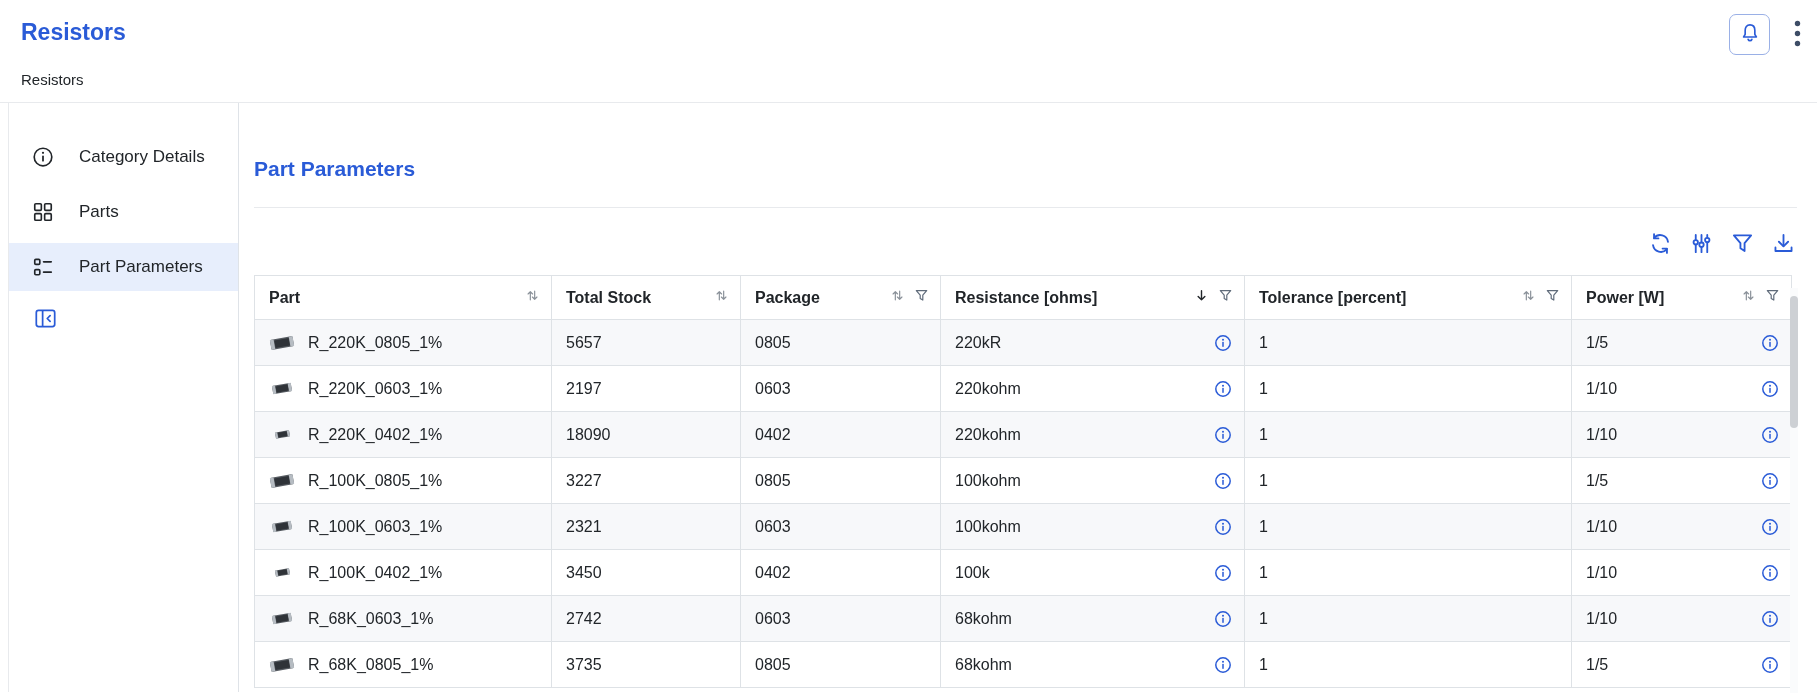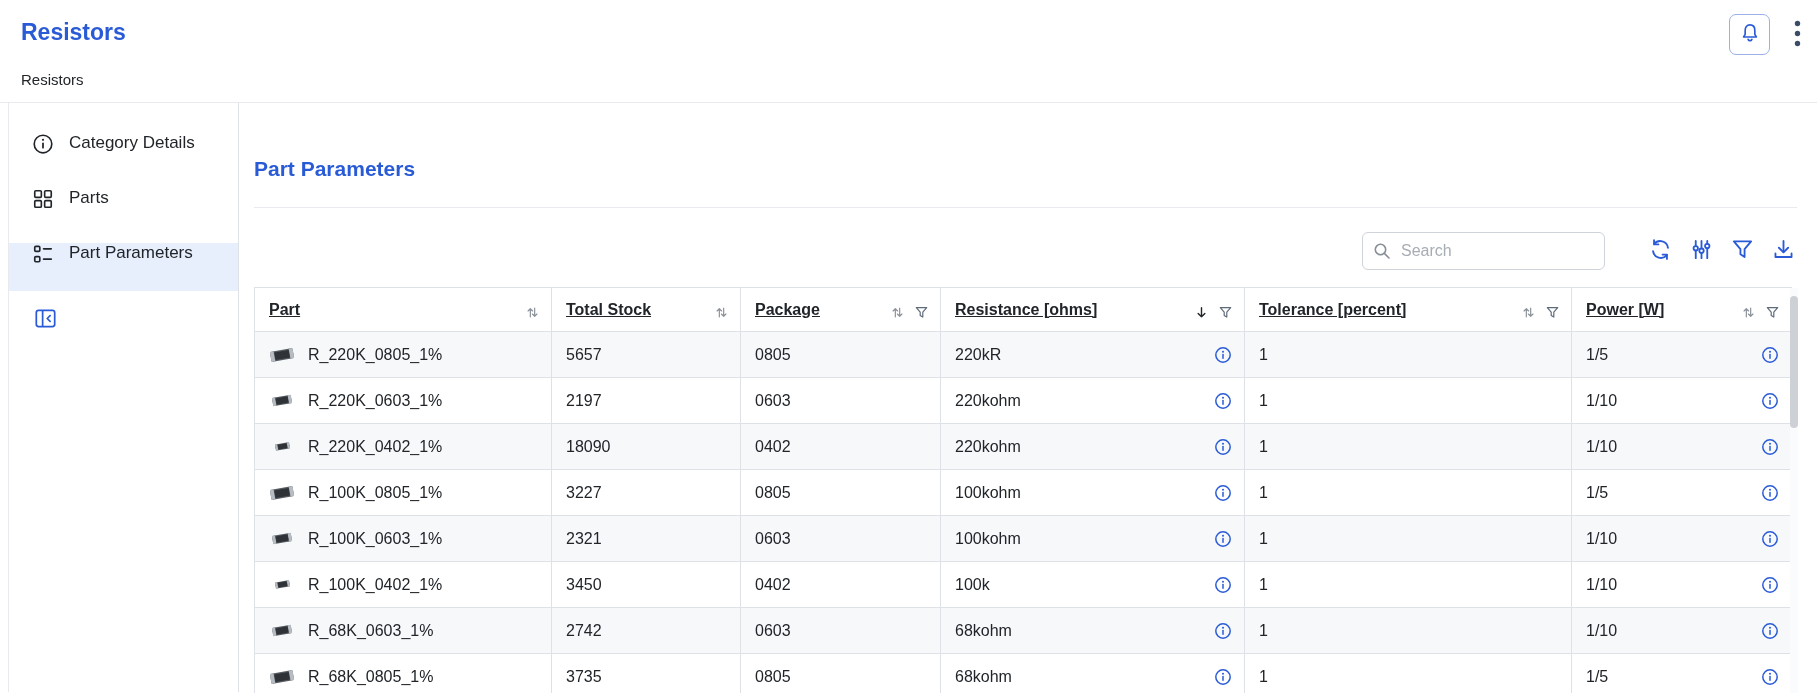--- a/index.html
+++ b/index.html
@@ -16,41 +16,41 @@
   
   .topbar{height:103px;border-bottom:1px solid var(--line);padding:20px 0 12px 21px;position:relative;background:#fff;}
   .page-title{color:var(--accent);font-size:23px;font-weight:700;line-height:1.1;}
   .breadcrumb{margin-top:26px;font-size:15px;color:#212529;}
   .top-actions{position:absolute;top:14px;right:14px;display:flex;align-items:center;gap:22px;}
   .bell-btn{width:41px;height:41px;border:1px solid #9ab0e6;border-radius:7px;background:#fff;display:flex;align-items:center;justify-content:center;cursor:pointer;}
   .kebab-btn{background:none;border:none;cursor:pointer;display:flex;padding:2px;}
   
   .layout{display:flex;height:589px;margin-left:8px;border-left:1px solid var(--line);}
   .sidebar{width:230px;border-right:1px solid #dfe3e8;padding-top:30px;flex:none;}
-  .side-item{display:flex;gap:15px;height:48px;padding-left:23px;font-size:17px;cursor:pointer;margin-bottom:7px;}
+  .side-item{display:flex;align-items:center;gap:25px;height:48px;padding-left:23px;font-size:17px;cursor:pointer;margin-bottom:7px;}
   .side-item.selected{background:#e7eefc;}
   .side-item .icon{width:22px;height:22px;flex:none;display:flex;align-items:center;justify-content:center;}
   .collapse-btn{margin:16px 0 0 25px;background:none;border:none;cursor:pointer;display:flex;}
   
   .content{flex:1;padding-left:15px;position:relative;}
   .section-title{color:var(--accent);font-size:21px;font-weight:700;margin-top:54px;line-height:1.15;}
   .section-divider{border-bottom:1px solid var(--line);margin:26px 20px 0 0;}
   .toolbar{display:flex;align-items:center;justify-content:flex-end;margin:24px 22px 0 0;}
   .searchbox{position:relative;width:243px;height:38px;margin-right:26px;}
   .searchbox input{width:100%;height:100%;border:1px solid #ced4da;border-radius:6px;padding:0 10px 0 38px;font-size:16px;font-family:inherit;color:#212529;outline:none;background:#fff;}
   .searchbox input::placeholder{color:#a6adb4;}
   .searchbox .mag{position:absolute;left:11px;top:10px;display:flex;}
   .tool-btn{background:none;border:none;cursor:pointer;display:flex;padding:0;margin-left:18px;}
   
   table.params{border-collapse:collapse;margin-top:17px;table-layout:fixed;width:1537px;background:#fff;}
   th,td{border:1px solid var(--border);font-size:16px;text-align:left;padding:0 12px 0 14px;overflow:hidden;white-space:nowrap;}
   th{height:44px;font-weight:700;background:#fff;}
   td{height:46px;margin-left:7px;}
   tbody tr:nth-child(odd) td{background:#f7f8fa;}
-  .th-inner{display:flex;align-items:flex-end;text-decoration:underline;}
+  .th-inner{display:flex;align-items:flex-start;}
   .th-label{flex:1 1 auto;}
   .hdr-icons{display:flex;align-items:center;gap:11px;flex:none;}
   .hdr-icons span{display:flex;cursor:pointer;}
   .cell-flex{display:flex;align-items:flex-start;justify-content:space-between;}
   .part-flex{display:flex;align-items:center;gap:13px;}
   .thumb{display:flex;align-items:center;justify-content:center;width:26px;flex:none;transform:rotate(-10deg);}
   .info-ico{display:flex;cursor:pointer;}
   
   .scrollbar{position:absolute;top:288px;right:19px;width:8px;height:405px;background:#fafbfc;}
   .scroll-thumb{width:8px;height:132px;background:#cdd0d4;border-radius:4px;margin-top:8px;}
@@ -128,29 +128,20 @@
           </svg>
       </span>
     </button>
   </nav>
 
   <section class="content">
     <h2 class="section-title">Part Parameters</h2>
     <div class="section-divider"></div>
 
     <div class="toolbar">
-      <div class="searchbox">
-        <span class="mag">
-          <svg width="18" height="18" viewBox="0 0 18 18" fill="none" stroke="#868e96" stroke-width="1.6" stroke-linecap="round">
-              <circle cx="7.5" cy="7.5" r="5.2"></circle>
-              <path d="M11.6 11.6 L16 16"></path>
-            </svg>
-        </span>
-        <input type="text" placeholder="Search" style="">
-      </div>
       <span id="toolbar-icons" style="display:flex;align-items:center;">
           <button class="tool-btn">
             <span><svg width="23" height="23" viewBox="0 0 20 20" fill="none" stroke="#2a5bd7" stroke-width="1.6" stroke-linecap="round" stroke-linejoin="round">
                 <path d="M16.5 8.5 A6.8 6.8 0 0 0 4.5 5.2"></path>
                 <path d="M4.4 1.8 V5.6 H8.2"></path>
                 <path d="M3.5 11.5 A6.8 6.8 0 0 0 15.5 14.8"></path>
                 <path d="M15.6 18.2 V14.4 H11.8"></path>
               </svg></span>
           </button>
           <button class="tool-btn">

